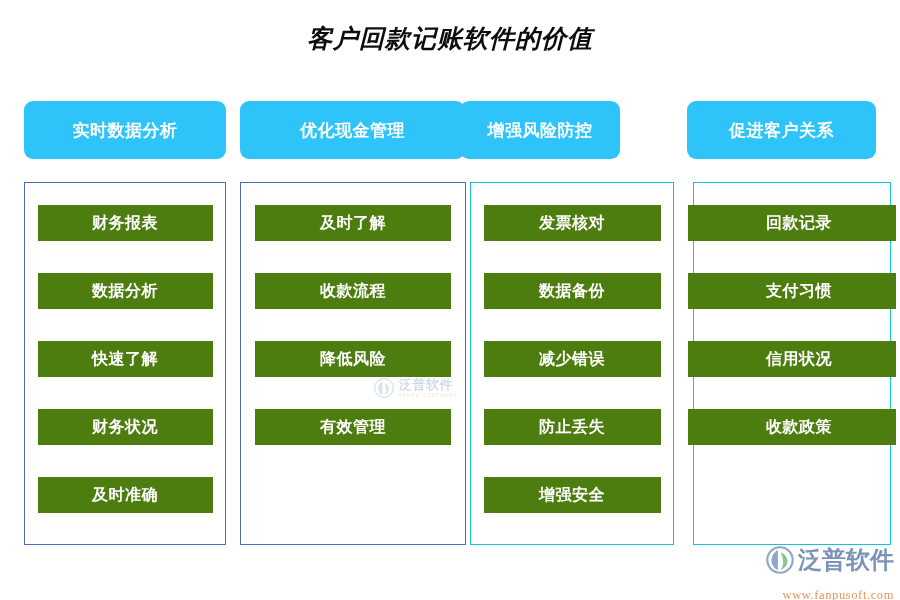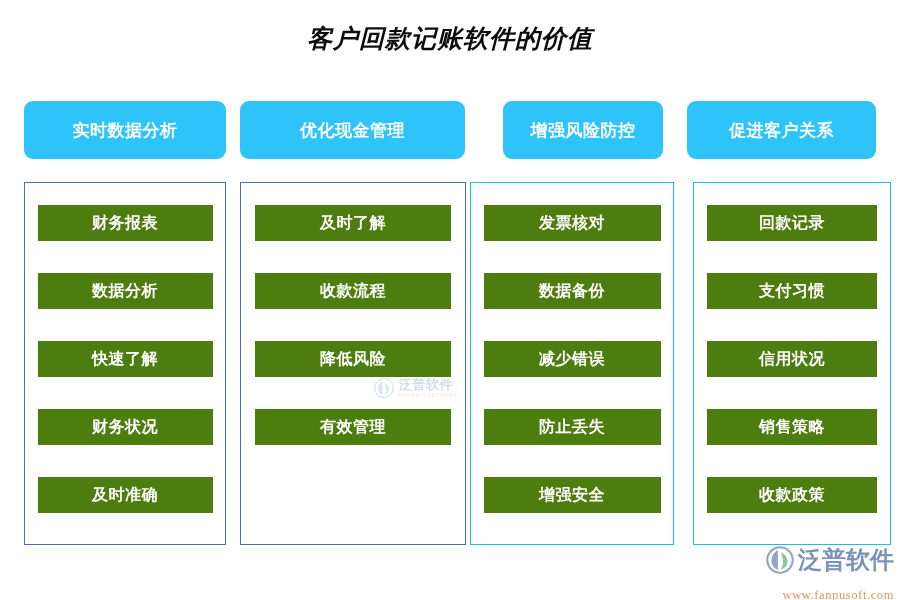--- a/index.html
+++ b/index.html
@@ -45,21 +45,21 @@
     color: #ffffff;
     font-size: 17px;
     font-weight: bold;
     display: flex;
     align-items: center;
     justify-content: center;
     letter-spacing: 0.5px;
   }
   .header-pill.h0 { left: 24px;  width: 202px; }
   .header-pill.h1 { left: 240px; width: 225px; }
-  .header-pill.h2 { left: 503px; width: 160px; }
+  .header-pill.h2 { left: 460px; width: 160px; }
   .header-pill.h3 { left: 687px; width: 189px; }
 
   
   .columns {
     position: absolute;
     left: 0;
     top: 182px;
     width: 900px;
     height: 364px;
   }
@@ -93,21 +93,21 @@
     color: #ffffff;
     font-size: 16px;
     font-weight: bold;
     display: flex;
     align-items: center;
     justify-content: center;
     letter-spacing: 0.5px;
   }
   .col-box.c1 .item-chip { width: 196px; }
   .col-box.c2 .item-chip { width: 177px; }
-  .col-box.c3 .item-chip { width: 170px; }
+  .col-box.c3 .item-chip { width: 194px; padding-left: 14px; }
 
   
   .watermark {
     position: absolute;
     left: 374px;
     top: 378px;
     display: flex;
     align-items: center;
     gap: 5px;
     opacity: 0.30;
@@ -244,23 +244,20 @@
   <div class="col-box c3">
     <div class="col-items">
       <div class="item-chip">
           <span>回款记录</span>
         </div>
       <div class="item-chip">
           <span>支付习惯</span>
         </div>
       <div class="item-chip">
           <span>信用状况</span>
-        </div>
-      <div class="item-chip">
-          <span>销售策略</span>
         </div>
       <div class="item-chip">
           <span>收款政策</span>
         </div>
     </div>
   </div>
 
 </div>
 
 <div class="watermark">

